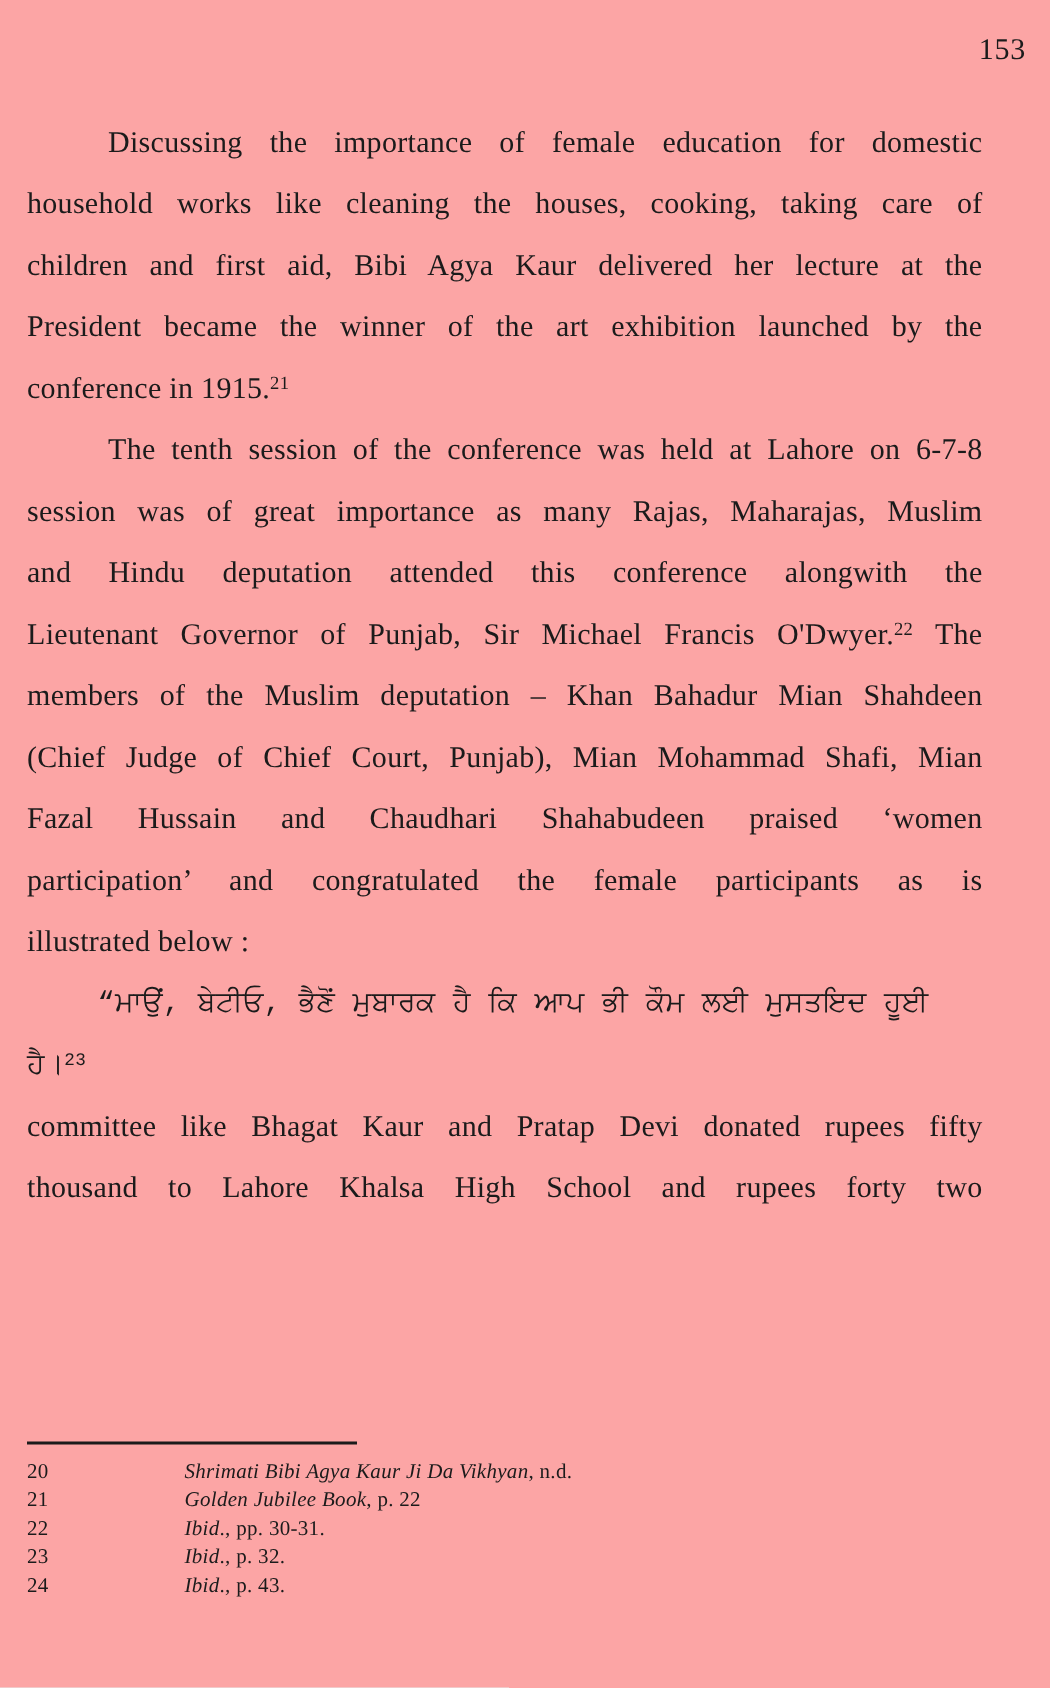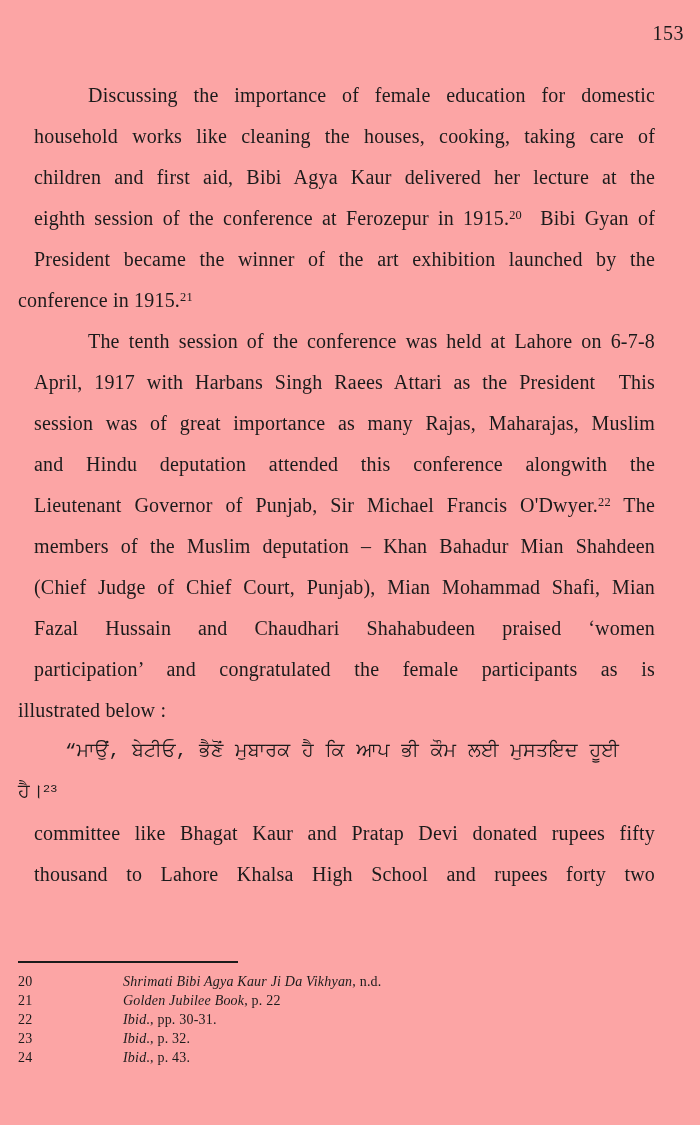--- a/index.html
+++ b/index.html
@@ -21,21 +21,20 @@
     position:absolute;left:18px;top:75px;width:637px;
   }
   .line{
     font-size:20px;line-height:41px;
     letter-spacing:0.2px;
     white-space:normal;
   }
   .line.j{
     text-align:justify;
     text-align-last:justify;
-    margin-left:16px;
   }
   .line.ind{text-indent:54px;}
   .line.pa{
     font-family:Liberation Mono, monospace;
     font-size:19px;
     text-indent:47px;
   }
   sup{
     font-size:0.62em;
     line-height:0;
@@ -60,25 +59,23 @@
 </style>
 </head>
 <body>
 
 <div class="page">
   <div class="page-number">153</div>
   <div class="body-text">
       <div class="line j ind">Discussing the importance of female education for domestic</div>
       <div class="line j">household works like cleaning the houses, cooking, taking care of</div>
       <div class="line j">children and first aid, Bibi Agya Kaur delivered her lecture at the</div>
-      <div class="line j">eighth session of the conference at Ferozepur in 1915.<sup>20</sup>&nbsp; Bibi Gyan of</div>
       <div class="line j">President became the winner of the art exhibition launched by the</div>
       <div class="line">conference in 1915.<sup>21</sup></div>
       <div class="line j ind">The tenth session of the conference was held at Lahore on 6-7-8</div>
-      <div class="line j">April, 1917 with Harbans Singh Raees Attari as the President&nbsp; This</div>
       <div class="line j">session was of great importance as many Rajas, Maharajas, Muslim</div>
       <div class="line j">and Hindu deputation attended this conference alongwith the</div>
       <div class="line j">Lieutenant Governor of Punjab, Sir Michael Francis O'Dwyer.<sup>22</sup> The</div>
       <div class="line j">members of the Muslim deputation – Khan Bahadur Mian Shahdeen</div>
       <div class="line j">(Chief Judge of Chief Court, Punjab), Mian Mohammad Shafi, Mian</div>
       <div class="line j">Fazal Hussain and Chaudhari Shahabudeen praised ‘women</div>
       <div class="line j">participation’ and congratulated the female participants as is</div>
       <div class="line">illustrated below :</div>
       <div class="line ind pa">“ਮਾਉਂ, ਬੇਟੀਓ, ਭੈਣੋਂ ਮੁਬਾਰਕ ਹੈ ਕਿ ਆਪ ਭੀ ਕੌਮ ਲਈ ਮੁਸਤਇਦ ਹੂਈ ਹੈ।<sup>23</sup></div>
       <div class="line j">committee like Bhagat Kaur and Pratap Devi donated rupees fifty</div>

